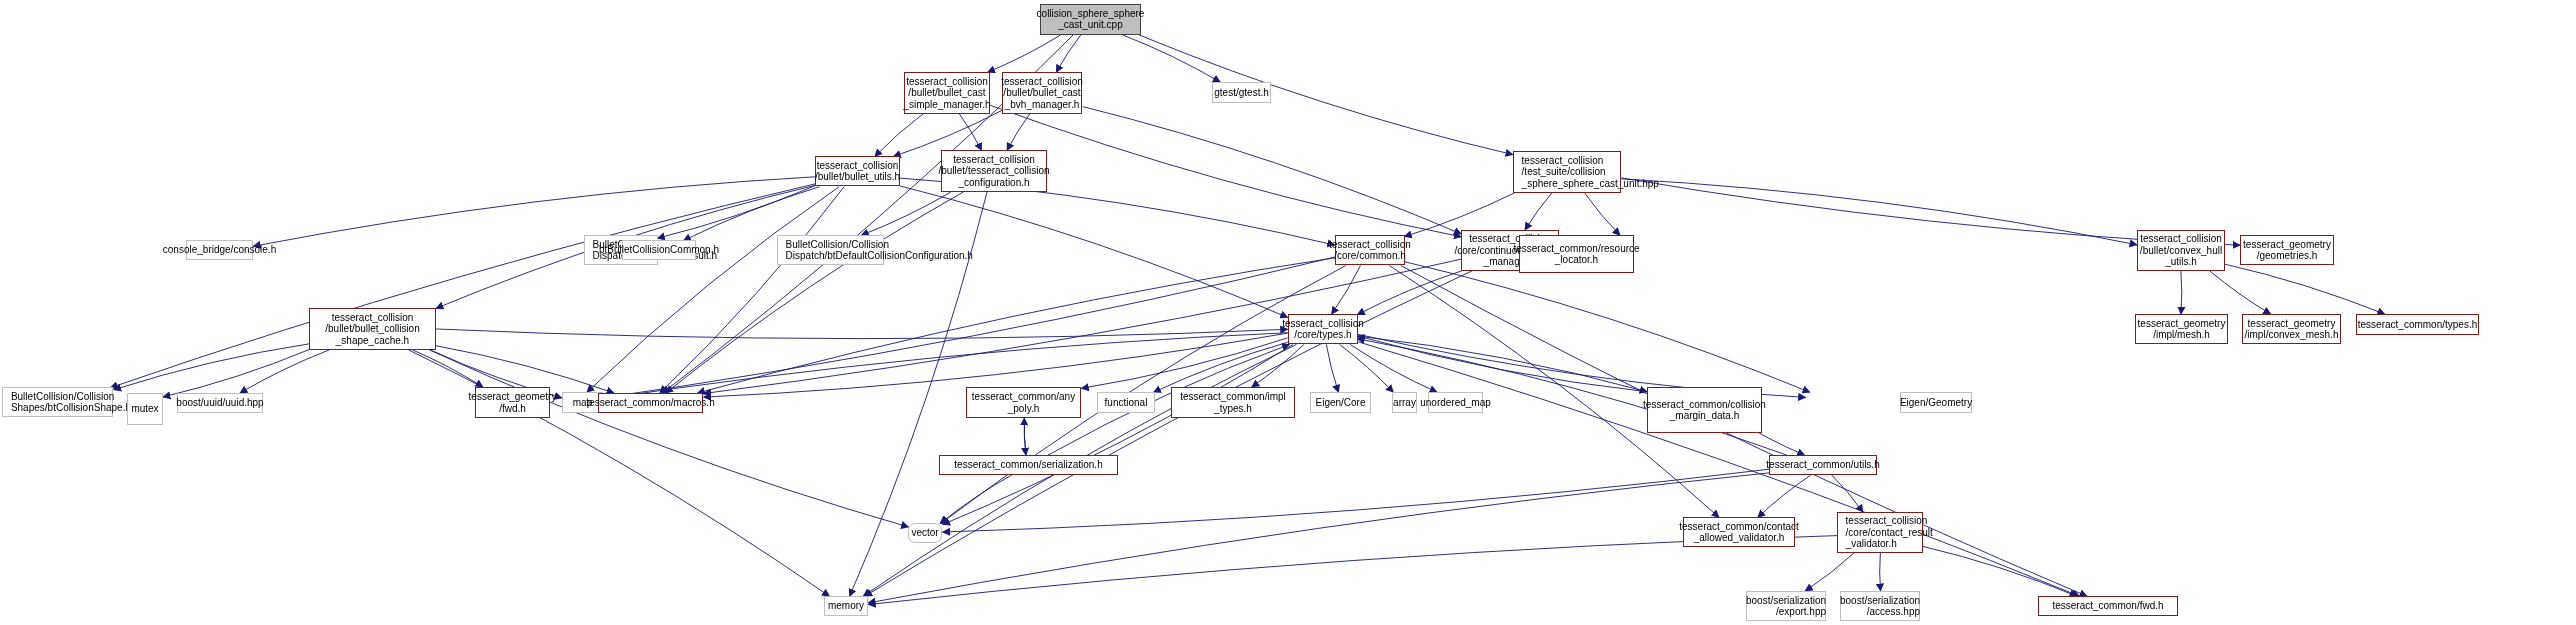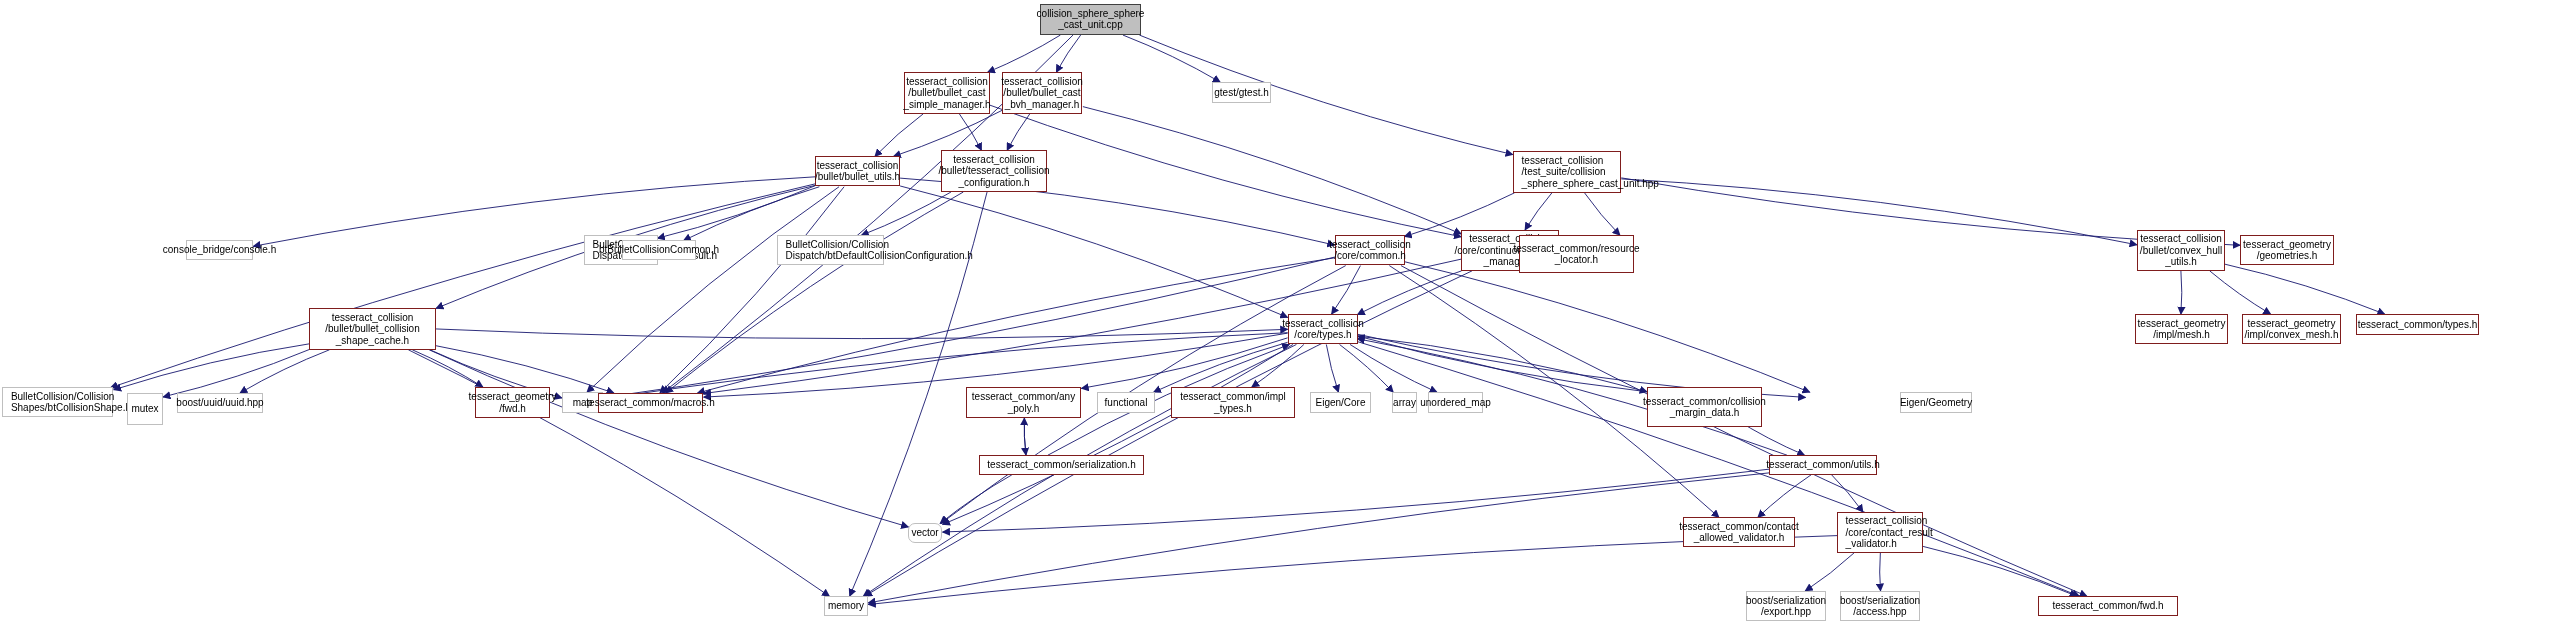--- a/index.html
+++ b/index.html
@@ -5,21 +5,21 @@
   html, body { margin:0; padding:0; background:#ffffff; }
   #canvas { position:relative; width:2576px; height:626px; overflow:hidden; background:#ffffff; }
   svg#edges { position:absolute; left:0; top:0; width:2576px; height:626px; }
   .node {
     position:absolute; box-sizing:border-box; background:#ffffff;
     border:1px solid #7f1d1d; font-family:Liberation Sans, sans-serif;
     font-size:10px; line-height:11.4px; color:#000000; text-align:center;
     display:flex; align-items:center; justify-content:center; white-space:pre;
     padding:4px 3px; cursor:pointer;
   }
-  .node.ext { border-color:#bfbfbf; }
+  .node.ext { border-color:#bfbfbf;text-align:right; }
   .node.root { background:#bfbfbf; border-color:#404040; }
   .node.left { text-align:left; justify-content:flex-start; padding-left:7.6px; }
 </style>
 </head>
 <body>
 
 <div id="canvas">
   <svg id="edges" xmlns="http://www.w3.org/2000/svg" viewBox="0 0 3397 825" width="2576" height="626">
     <defs>
       <marker id="arrow" viewBox="0 0 10 10" refX="9" refY="5" markerWidth="9" markerHeight="9" orient="auto-start-reverse">
@@ -157,24 +157,24 @@
   <div class="node ext" id="n-map" style="left:562px;top:392px;width:41px;height:20.5px;">map</div>
   <div class="node" id="n-macros" style="left:598px;top:393px;width:105px;height:20px;">tesseract_common/macros.h</div>
   <div class="node" id="n-any_poly" style="left:966px;top:387px;width:115px;height:31px;">tesseract_common/any
 _poly.h</div>
   <div class="node ext" id="n-functional" style="left:1097px;top:392px;width:58px;height:20.5px;">functional</div>
   <div class="node" id="n-eigen_types" style="left:1171px;top:387px;width:124px;height:31px;">tesseract_common/impl
 _types.h</div>
   <div class="node ext" id="n-eigen_core" style="left:1310px;top:392px;width:61px;height:20.5px;">Eigen/Core</div>
   <div class="node ext" id="n-array" style="left:1392px;top:392px;width:25px;height:20.5px;">array</div>
   <div class="node ext" id="n-umap" style="left:1428px;top:392px;width:55px;height:20.5px;">unordered_map</div>
-  <div class="node" id="n-margin" style="left:1647px;top:387px;width:115px;height:40px;">tesseract_common/collision
+  <div class="node" id="n-margin" style="left:1647px;top:387px;width:115px;height:46px;">tesseract_common/collision
 _margin_data.h</div>
   <div class="node ext" id="n-eigen_geo" style="left:1900px;top:392px;width:72px;height:20.5px;">Eigen/Geometry</div>
-  <div class="node" id="n-serial" style="left:939px;top:455px;width:165px;height:20px;margin-left:40px;">tesseract_common/serialization.h</div>
+  <div class="node" id="n-serial" style="left:939px;top:455px;width:179px;height:20px;">tesseract_common/serialization.h</div>
   <div class="node" id="n-utils" style="left:1769px;top:455px;width:108px;height:20px;">tesseract_common/utils.h</div>
   <div class="node" id="n-mesh" style="left:2135px;top:314px;width:93px;height:30px;">tesseract_geometry
 /impl/mesh.h</div>
   <div class="node" id="n-convex_mesh" style="left:2242px;top:314px;width:99px;height:30px;">tesseract_geometry
 /impl/convex_mesh.h</div>
   <div class="node" id="n-common_types" style="left:2356px;top:314px;width:123px;height:20.5px;">tesseract_common/types.h</div>
   <div class="node ext" id="n-vector" style="left:908px;top:523px;width:34px;height:20px;border-radius:7px;">vector</div>
   <div class="node" id="n-allowed_val" style="left:1683px;top:517px;width:112px;height:30px;">tesseract_common/contact
 _allowed_validator.h</div>
   <div class="node left" id="n-result_val" style="left:1837px;top:512px;width:86px;height:41px;">tesseract_collision

